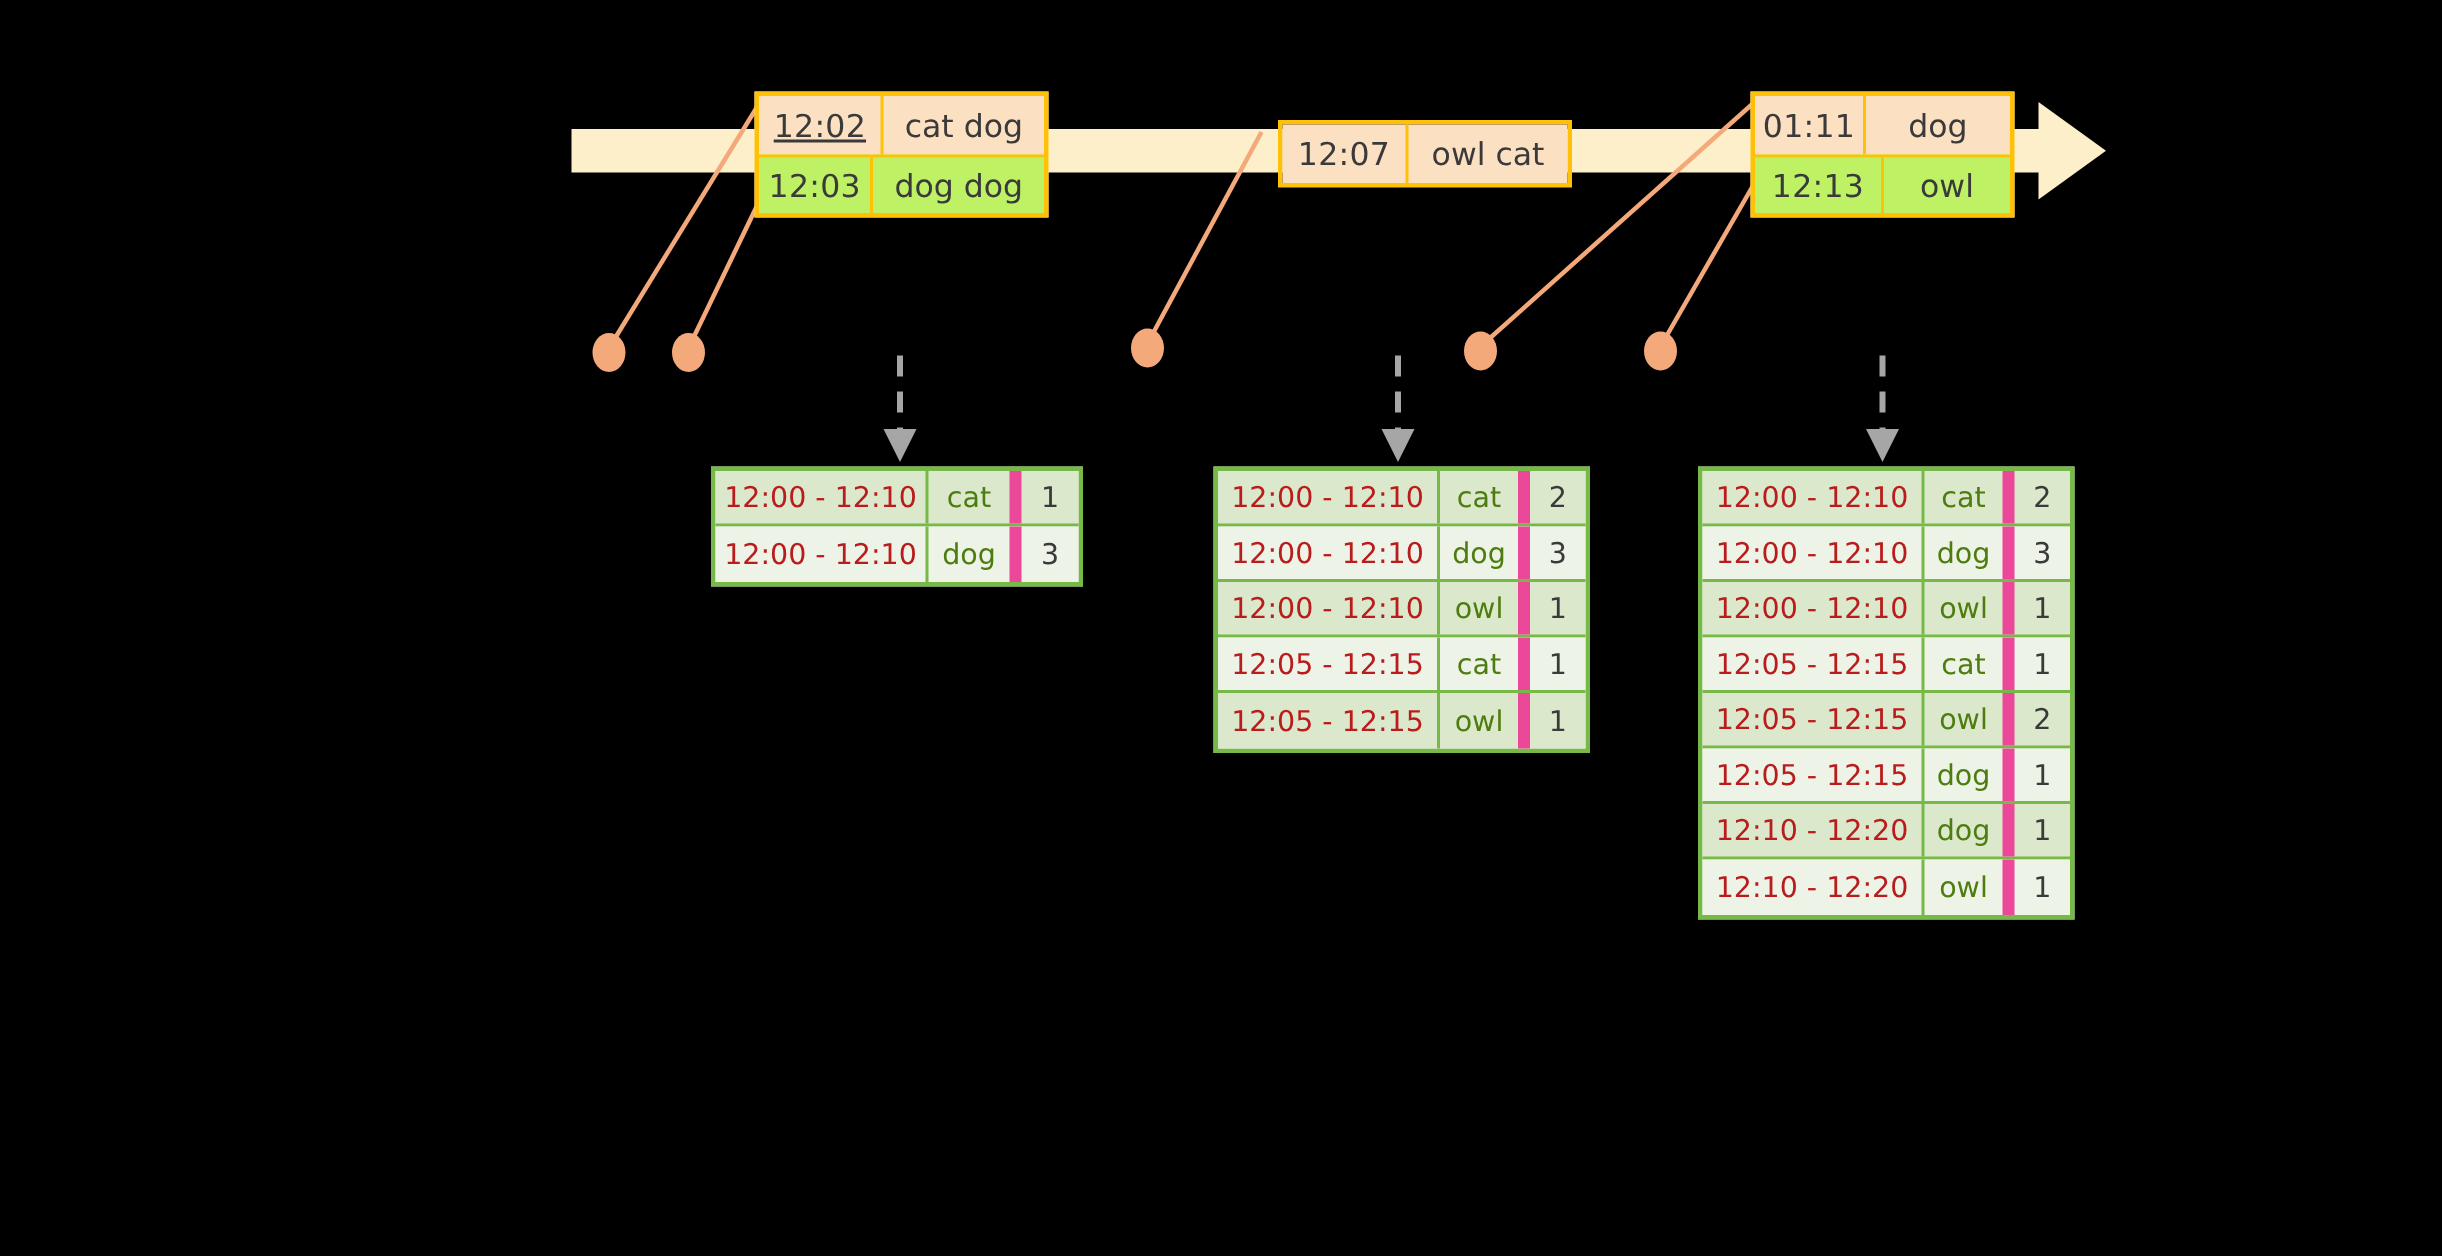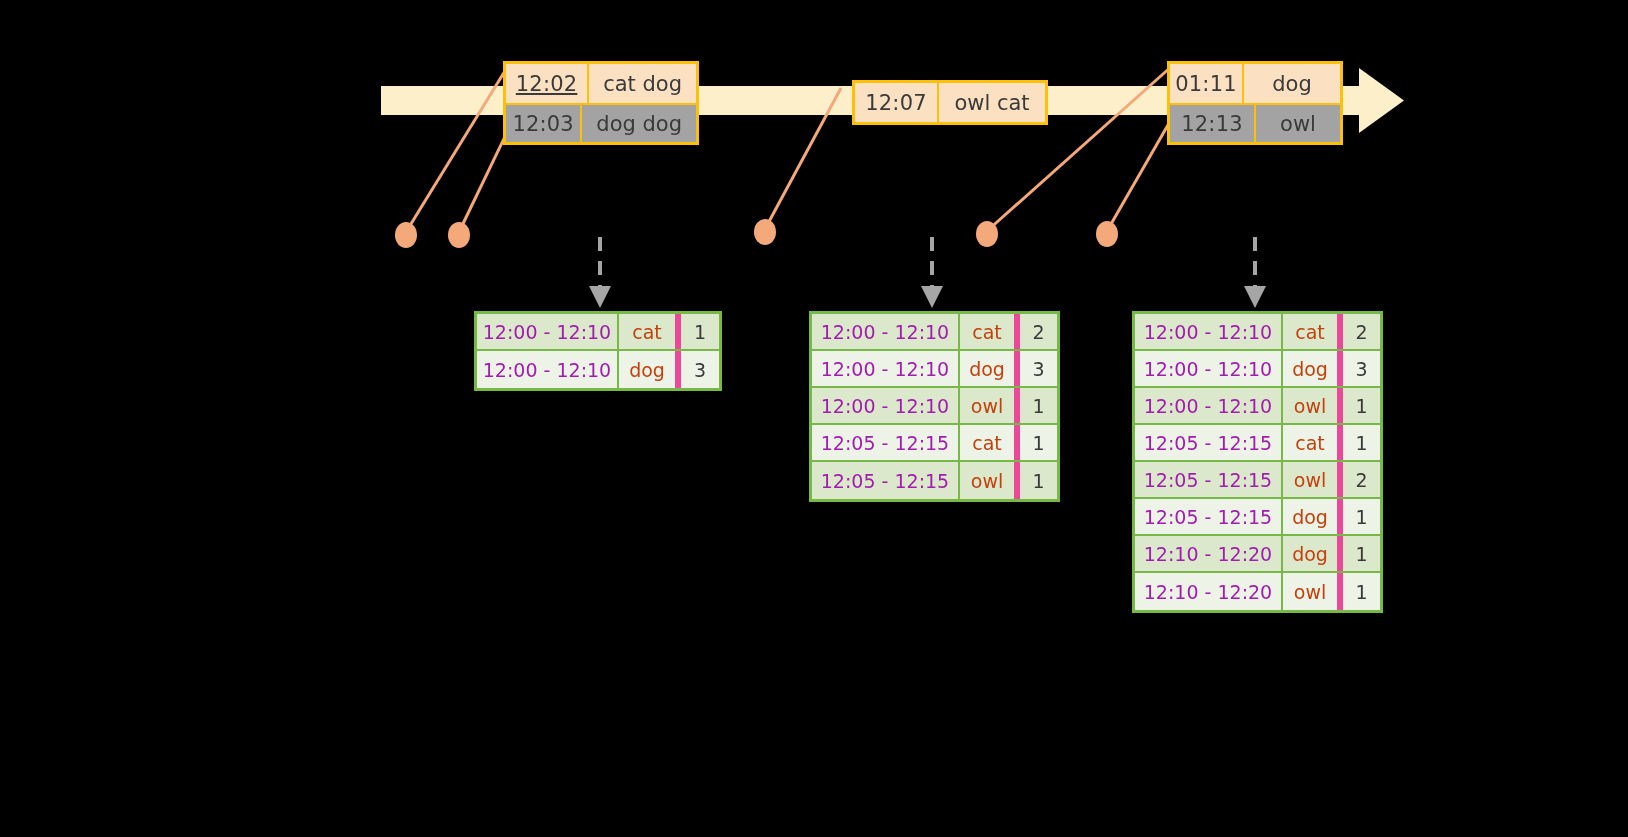--- a/index.html
+++ b/index.html
@@ -37,21 +37,21 @@
   .event-row {
     display: flex;
     flex-direction: row;
     height: 39px;
     box-sizing: border-box;
   }
   .event-row + .event-row {
     border-top: 2px solid #FFC107;
   }
   .event-row.shade-dark { background: #FCE0C2; }
-  .event-row.shade-light { background: #a3a3a3; }
+  .event-row.shade-light { background: #bef264; }
   .event-time {
     width: 84px;
     border-right: 2px solid #FFC107;
     box-sizing: border-box;
     display: flex;
     align-items: center;
     justify-content: center;
     font-size: 21px;
     color: #3a3a3a;
     letter-spacing: 0.2px;
@@ -87,31 +87,31 @@
   .res-row:last-child { border-bottom: none; }
   .res-row.shade-dark { background: #DCE8CC; }
   .res-row.shade-light { background: #EDF3E6; }
   .res-window {
     border-right: 2px solid #76B947;
     box-sizing: border-box;
     display: flex;
     align-items: center;
     justify-content: center;
     font-size: 19px;
-    color: #a21caf;
+    color: #b91c1c;
     white-space: nowrap;
   }
   .res-word {
-    border-right: 6px solid #ec4899;
+    border-right: 8px solid #ec4899;
     box-sizing: border-box;
     display: flex;
     align-items: center;
     justify-content: center;
     font-size: 19px;
-    color: #c2410c;
+    color: #4d7c0f;
   }
   .res-count {
     box-sizing: border-box;
     display: flex;
     align-items: center;
     justify-content: center;
     font-size: 19px;
     color: #3a3a3a;
   }
 

